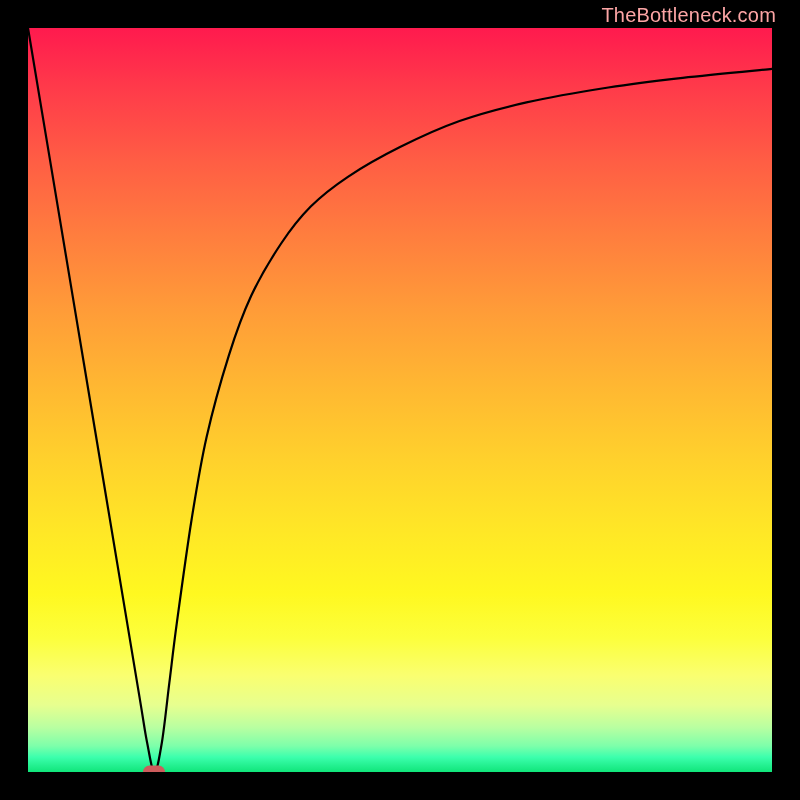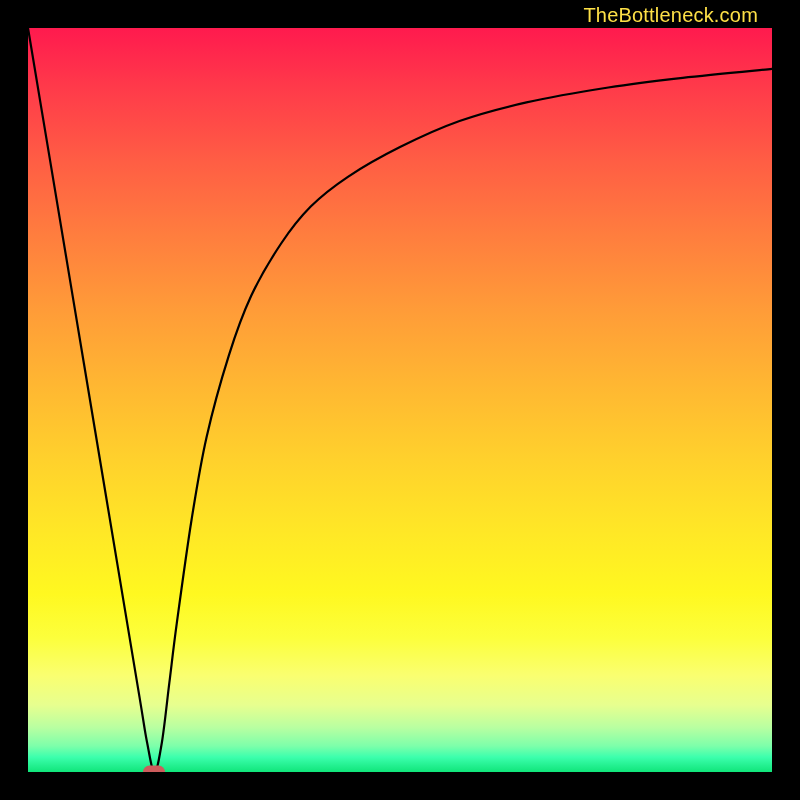--- a/index.html
+++ b/index.html
@@ -46,22 +46,22 @@
       #e7ff8f 91%,
       #b9ffa1 94%,
       #7dffaa 96.5%,
       #3cffad 98%,
       #10e57a 100%
     );
   }
   .watermark {
     position: absolute;
     top: 4px;
-    right: 42px;
-    color: #fde047;
+    right: 24px;
+    color: #fca5a5;
     font-size: 20px;
     letter-spacing: 0.2px;
     font-weight: 400;
     user-select: none;
   }
   svg.curve {
     position: absolute;
     inset: 0;
   }
   .marker {

